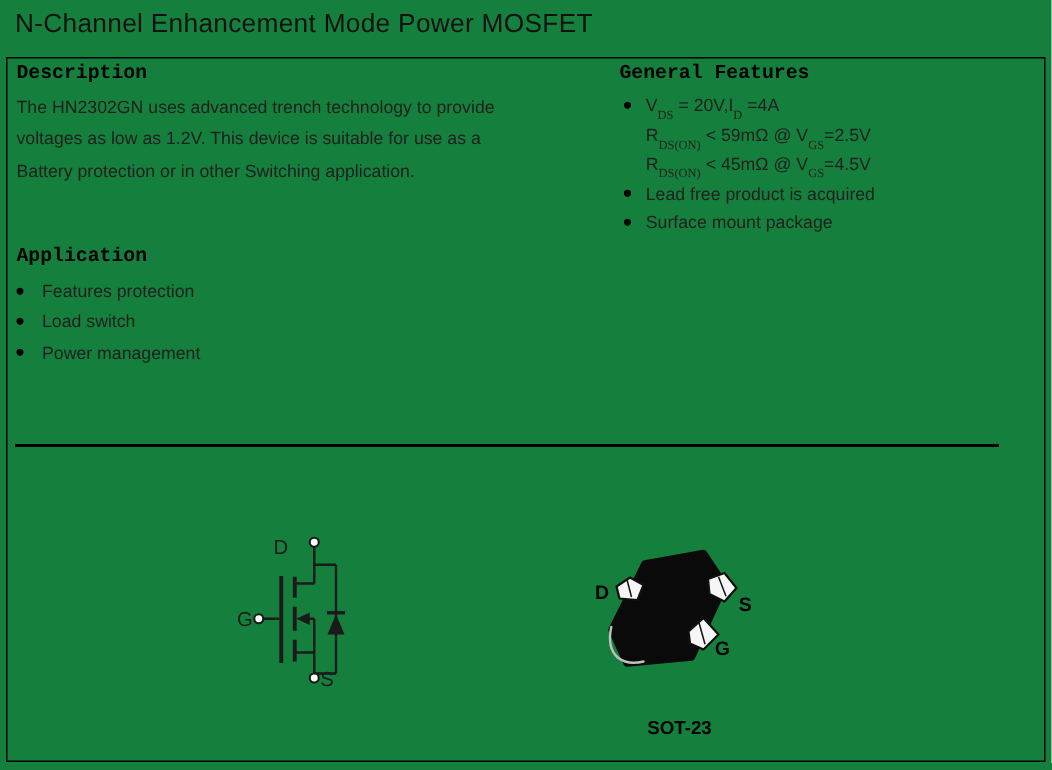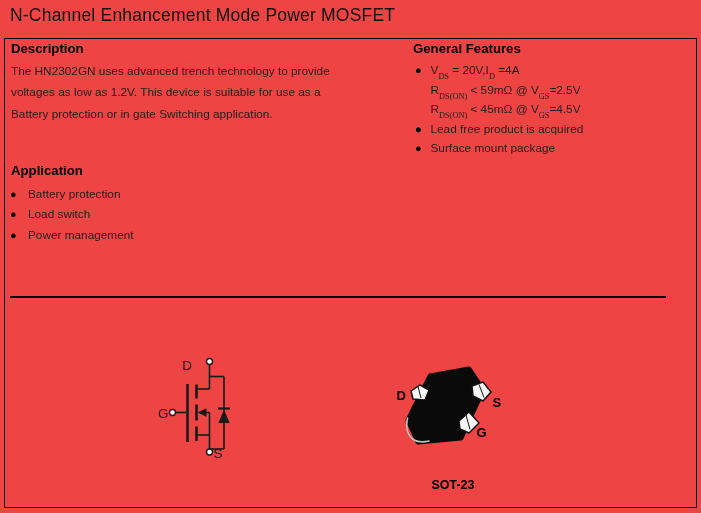--- a/index.html
+++ b/index.html
@@ -1,26 +1,26 @@
 <!DOCTYPE html>
 <html><head>
 <meta charset="utf-8">
 <style>
   * { margin:0; padding:0; box-sizing:border-box; }
   html,body { width:701px; height:513px; background:#ffffff; overflow:hidden;
     font-family:"Liberation Sans", sans-serif; color:#1e1e1e; }
-  .page { position:relative; width:701px; height:513px; background:#ef4444; }
+  .page { position:relative; width:701px; height:513px; background:#15803d; }
 
   .title { position:absolute; left:10px; top:5px; font-size:17.5px; font-weight:400;
     color:#111; letter-spacing:0.2px; white-space:nowrap; }
 
   .main-box { position:absolute; left:4px; top:38px; width:693px; height:470px;
     border:1px solid #000; }
 
-  .heading { position:absolute; font-size:13.2px; font-weight:700; color:#000; white-space:nowrap; }
+  .heading { position:absolute; font-size:13.2px; font-weight:700; color:#000; white-space:nowrap;font-family:Liberation Mono, monospace; }
   #desc-heading { left:11px; top:41px; }
   #gf-heading   { left:413px; top:41px; }
   #app-heading  { left:11px; top:163px; }
 
   .desc-body { position:absolute; left:11px; top:61px; width:386px;
     font-size:11.8px; line-height:21.4px; }
   .desc-line { white-space:nowrap; }
 
   .feat-list { position:absolute; left:415px; top:61px; width:278px;
     font-size:11.8px; line-height:19.6px; }
@@ -51,28 +51,28 @@
 <div class="page">
 
   <div class="title">N-Channel Enhancement Mode Power MOSFET</div>
 
   <div class="main-box"></div>
 
   <div class="heading" id="desc-heading">Description</div>
   <div class="desc-body">
     <div class="desc-line">The HN2302GN uses advanced trench technology to provide</div>
     <div class="desc-line">voltages as low as 1.2V. This device is suitable for use as a</div>
-    <div class="desc-line">Battery protection or in gate Switching application.</div>
+    <div class="desc-line">Battery protection or in other Switching application.</div>
   </div>
 
   <div class="heading" id="app-heading">Application</div>
   <div class="app-list">
     <div class="row">
       <span class="bullet">●</span>
-      <span>Battery protection</span>
+      <span>Features protection</span>
     </div>
     <div class="row">
       <span class="bullet">●</span>
       <span>Load switch</span>
     </div>
     <div class="row">
       <span class="bullet">●</span>
       <span>Power management</span>
     </div>
   </div>

